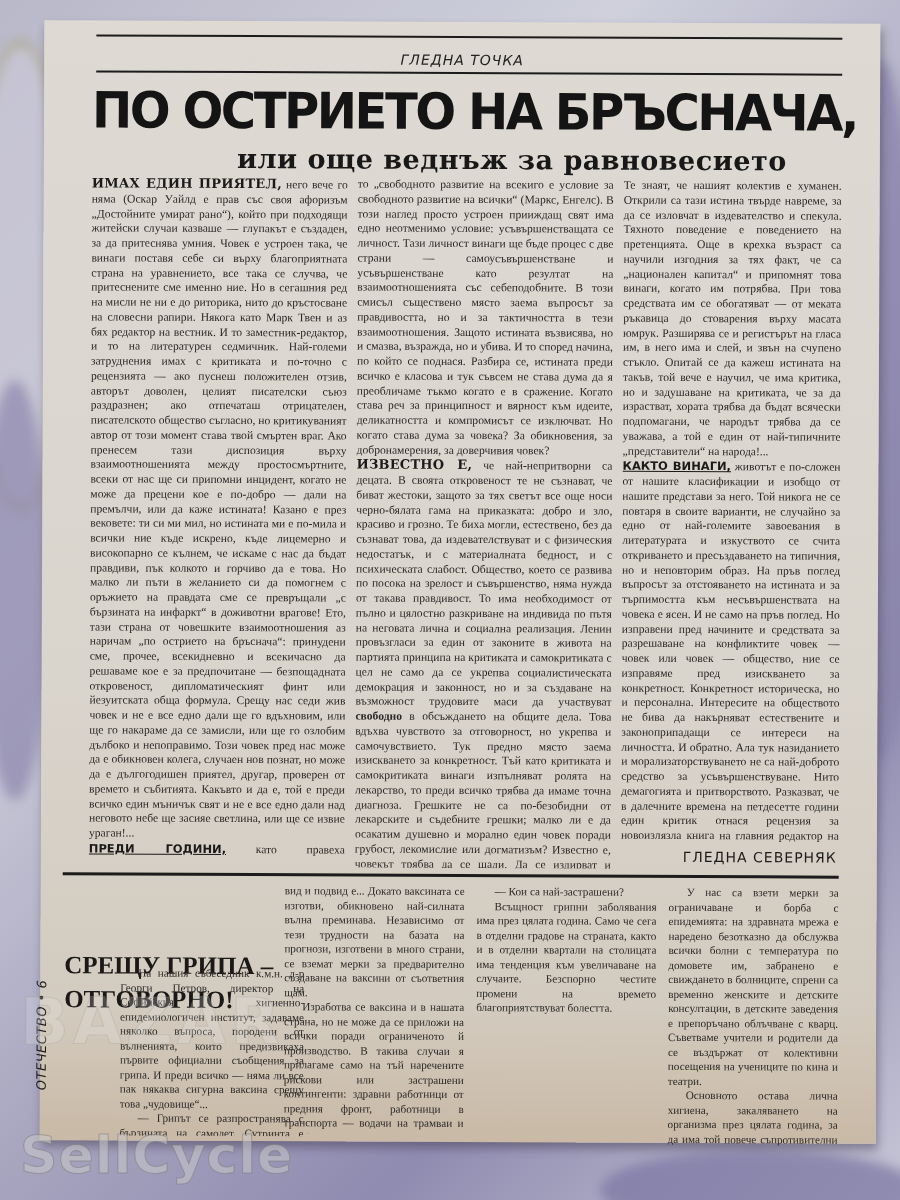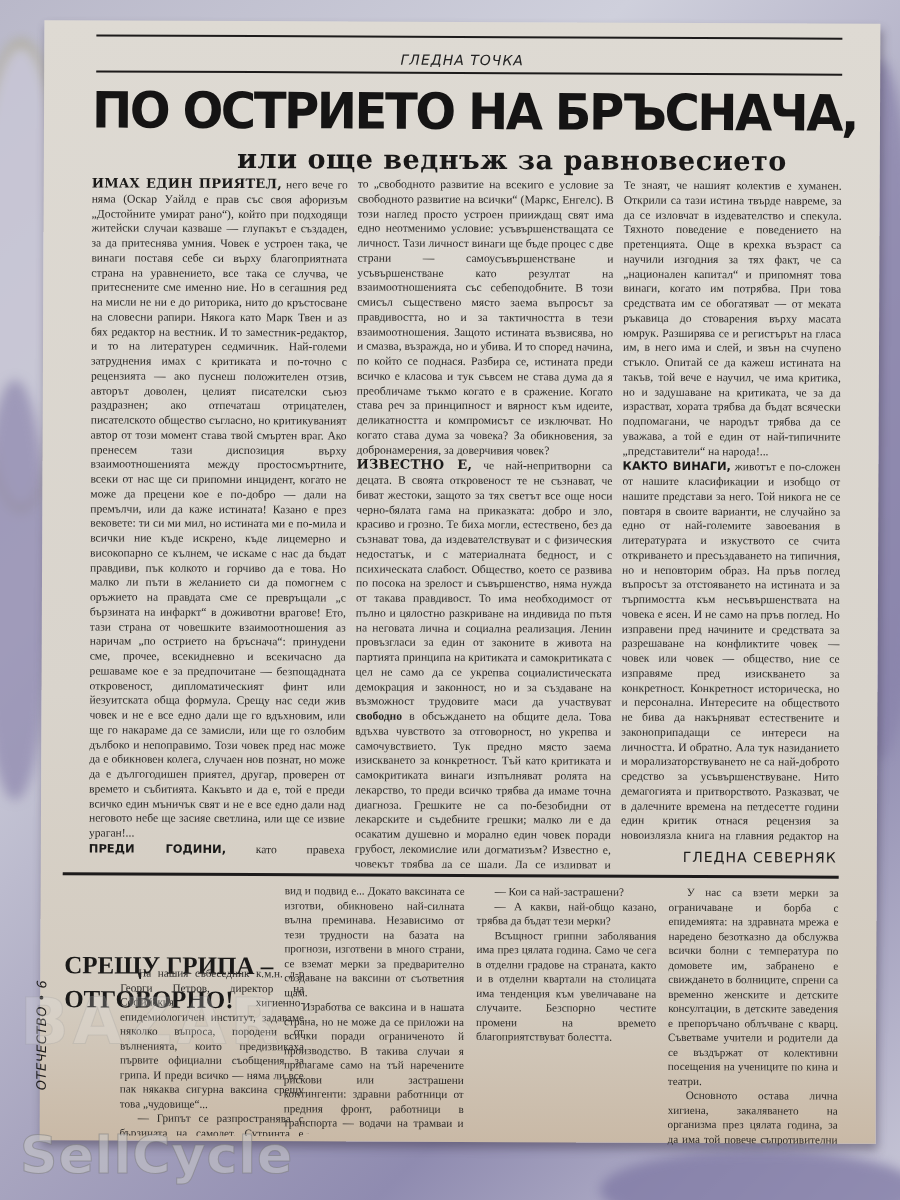--- a/index.html
+++ b/index.html
@@ -33,21 +33,21 @@
     font-family: "DejaVu Serif", serif; font-weight: bold; font-size: 27px;
     color: #191818; letter-spacing: 0.5px;
   }
   .col {
     position: absolute; font-size: 11.6px; line-height: 14.75px; color: #2a2826;
     text-align: justify; hyphens: auto;
   }
   .col p { margin: 0; }
   .col p + p { margin-top: 0; }
   .lead { font-family: "DejaVu Serif", serif; font-weight: bold; font-size: 13px; letter-spacing: 0.2px; color:#1b1a19; }
-  .lead-sans { font-family: "DejaVu Sans", sans-serif; font-weight: bold; font-size: 11.5px; color:#1b1a19; }
+  .lead-sans { font-family: "DejaVu Sans", sans-serif; font-weight: bold; font-size: 11.5px; color:#1b1a19;text-decoration:underline; }
   .byline {
     position: absolute; right: 40px; top: 826px;
     font-family: "DejaVu Sans", sans-serif; font-size: 14px; letter-spacing: 1px; color: #1d1c1b;
   }
   .flu-title {
     position: absolute; left: 24px; top: 928px; width: 210px;
     font-family: "Liberation Serif", serif; font-weight: bold; font-size: 25px; line-height: 34px; color: #1a1918;
   }
   .flu-col { position: absolute; font-size: 11.2px; line-height: 14.5px; color: #2b2927; text-align: justify; }
   .flu-col p { margin: 0; text-indent: 18px; }
@@ -112,21 +112,20 @@
     <p>— Грипът се разпространява с бързината на самолет. Сутринта е например в Прага, на обяд — вече в София... А за да бъде ваксината ефикасна, трябва да се изолира самият вирус, да се разбере от кой</p>
   </div>
 
   <div class="flu-col" style="left:244px;top:862px;width:180px;height:250px;overflow:hidden;">
     <p class="noindent">вид и подвид е... Докато ваксината се изготви, обикновено най-силната вълна преминава. Независимо от тези трудности на базата на прогнози, изготвени в много страни, се вземат мерки за предварително създаване на ваксини от съответния щам.</p>
     <p>Изработва се ваксина и в нашата страна, но не може да се приложи на всички поради ограниченото й производство. В такива случаи я прилагаме само на тъй наречените рискови или застрашени контингенти: здравни работници от предния фронт, работници в транспорта — водачи на трамваи и автобуси, и в предприятията на хранителната промишленост — за да има какво да ядем...</p>
   </div>
 
   <div class="flu-col" style="left:436px;top:862px;width:180px;height:260px;overflow:hidden;">
     <p>— Кои са най-застрашени?</p>
-    <p>— А какви, най-общо казано, трябва да бъдат тези мерки?</p>
     <p>Всъщност грипни заболявания има през цялата година. Само че сега в отделни градове на страната, както и в отделни квартали на столицата има тенденция към увеличаване на случаите. Безспорно честите промени на времето благоприятствуват болестта.</p>
   </div>
 
   <div class="flu-col" style="left:628px;top:862px;width:170px;height:260px;overflow:hidden;">
     <p>У нас са взети мерки за ограничаване и борба с епидемията: на здравната мрежа е наредено безотказно да обслужва всички болни с температура по домовете им, забранено е свиждането в болниците, спрени са временно женските и детските консултации, в детските заведения е препоръчано облъчване с кварц. Съветваме учители и родители да се въздържат от колективни посещения на учениците по кина и театри.</p>
     <p>Основното остава лична хигиена, закаляването на организма през цялата година, за да има той повече съпротивителни сили. „Врагът“ не е непобедим, когато срещу него излезем спокойни и добре въоръжени.</p>
   </div>
 
   <div class="vert-label">ОТЕЧЕСТВО • 6</div>
 </div>

